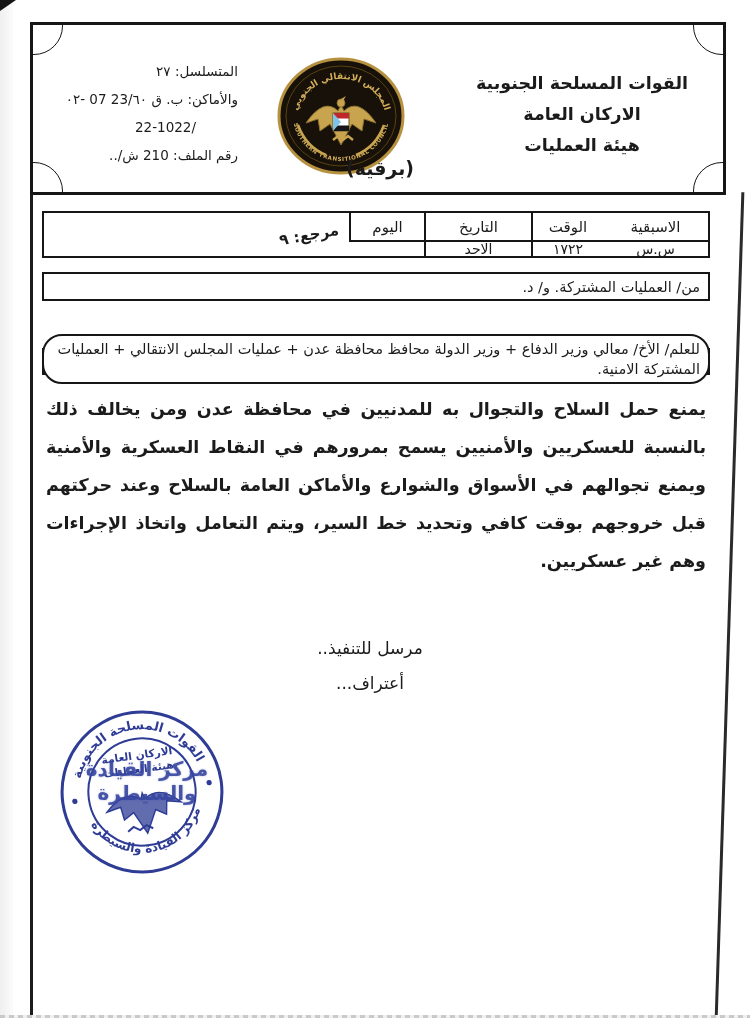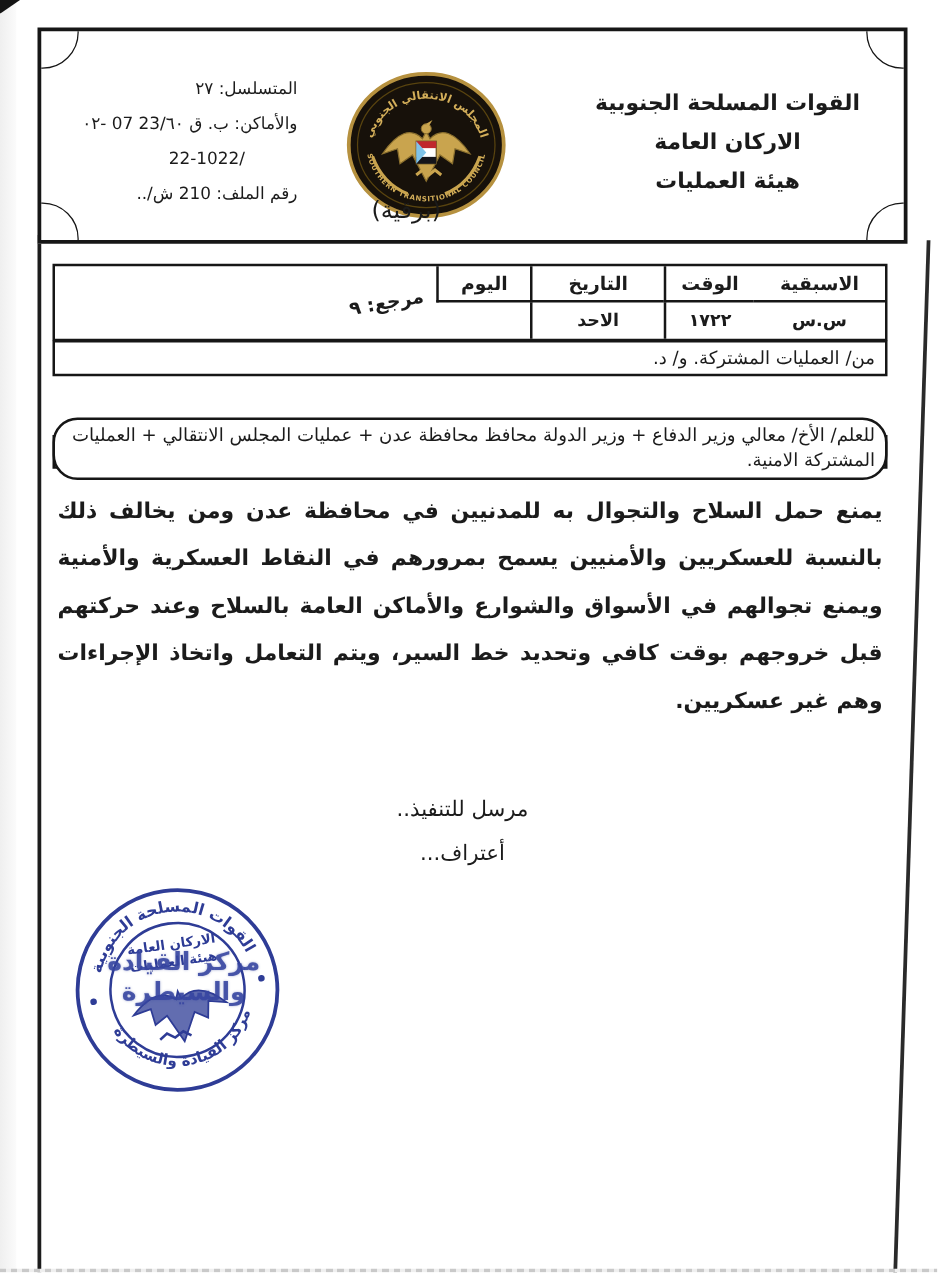--- a/index.html
+++ b/index.html
@@ -31,31 +31,31 @@
 
   #hdr-right{left:462px;top:68px;width:240px;text-align:center;font-weight:bold;
     font-size:17.5px;line-height:31px;}
   #hdr-left{left:46px;top:62px;width:192px;font-size:13.5px;font-weight:normal;
     text-align:right;}
   #hdr-left .hl-line{margin-bottom:10px;line-height:18px;}
   #hdr-left .indent{margin-right:42px;}
   #hdr-left bdo{unicode-bidi:bidi-override;}
 
   #emblem{left:276px;top:57px;width:130px;height:122px;}
-  #telegram-label{left:260px;top:157px;width:130px;text-align:center;
-    font-weight:normal;font-size:19px;}
+  #telegram-label{left:284px;top:157px;width:130px;text-align:right;
+    font-weight:bold;font-size:19px;}
 
   
   .tline{border:2.5px solid #161616;background:#fff;box-sizing:border-box;}
   #tbl-main{left:42px;top:211px;width:668px;display:flex;}
   #tbl-grid{display:grid;grid-template-columns:105px 72px 107px 75px;}
   .th,.td{border-left:2.5px solid #161616;display:flex;align-items:center;
-    justify-content:center;font-weight:bold;}
+    justify-content:center;font-weight:normal;}
   .th{height:27px;font-size:15px;border-bottom:2.5px solid #161616;}
-  .td{height:29px;font-size:14px;}
+  .td{height:14px;font-size:14px;}
   #ref-cell{flex:1;display:flex;align-items:center;justify-content:flex-start;
     padding-right:10px;}
   #ref-note{font-weight:bold;font-size:15px;transform:rotate(-10deg);}
 
   .row-line{left:42px;width:668px;display:flex;align-items:center;
     font-weight:normal;font-size:14.5px;padding:0 8px;box-sizing:border-box;}
   #row-from{top:272px;height:29px;}
   #row-to{top:304px;height:27px;margin-top:44px;}
   #row-info{top:334px;min-height:46px;line-height:20px;padding:3px 8px;
     align-items:flex-end;border-radius:20px;}

